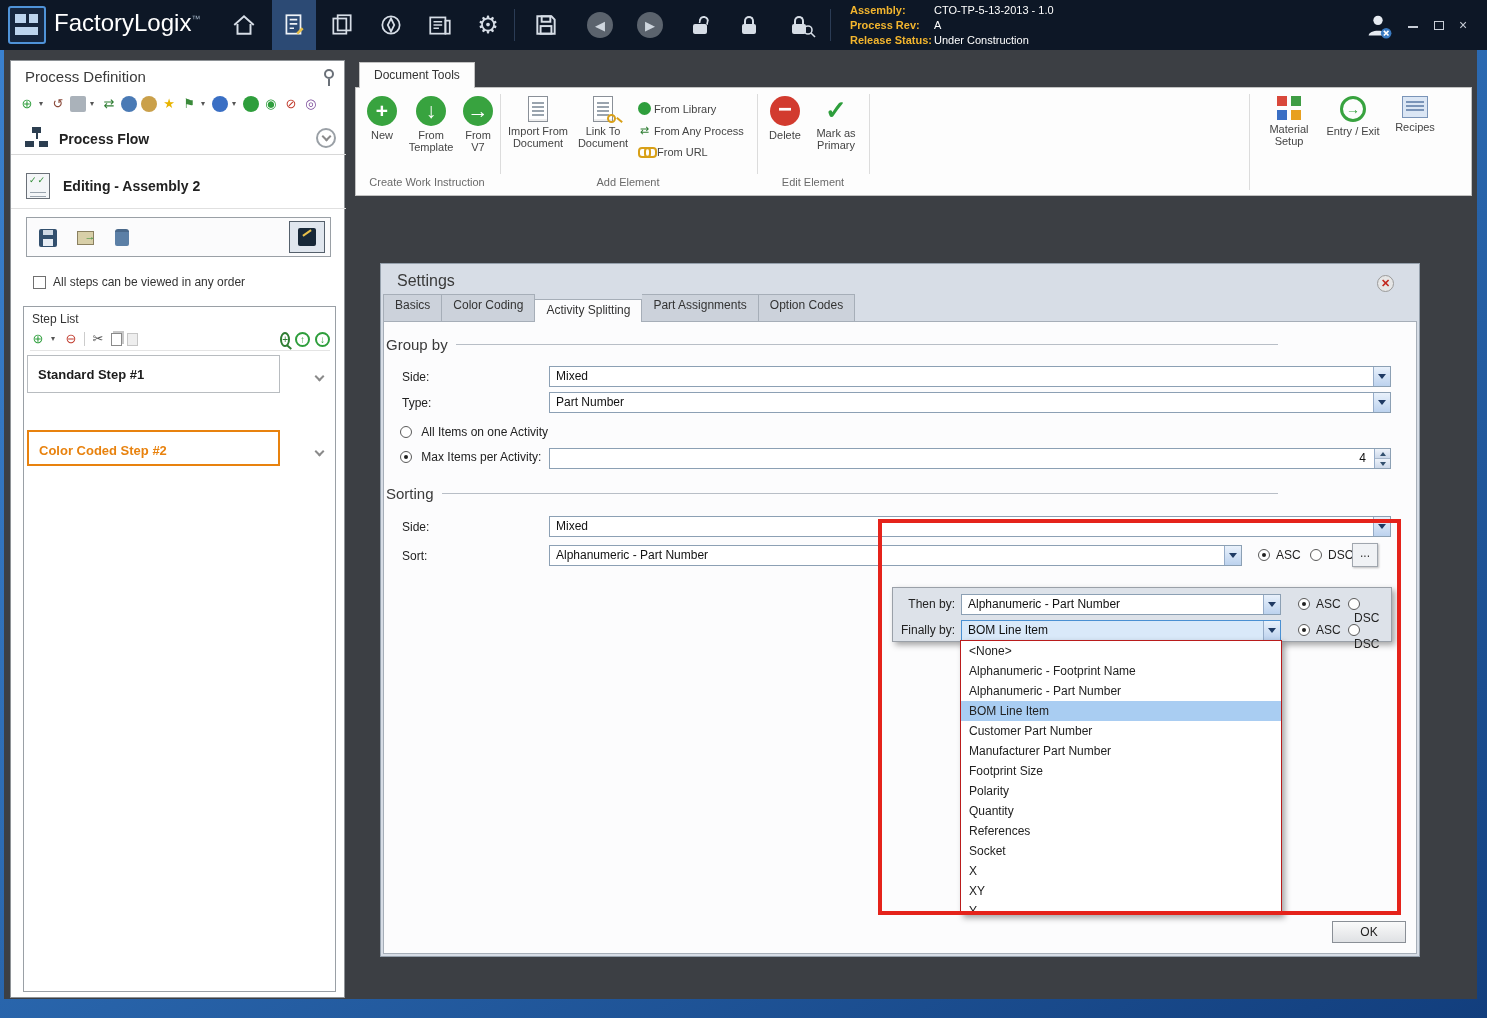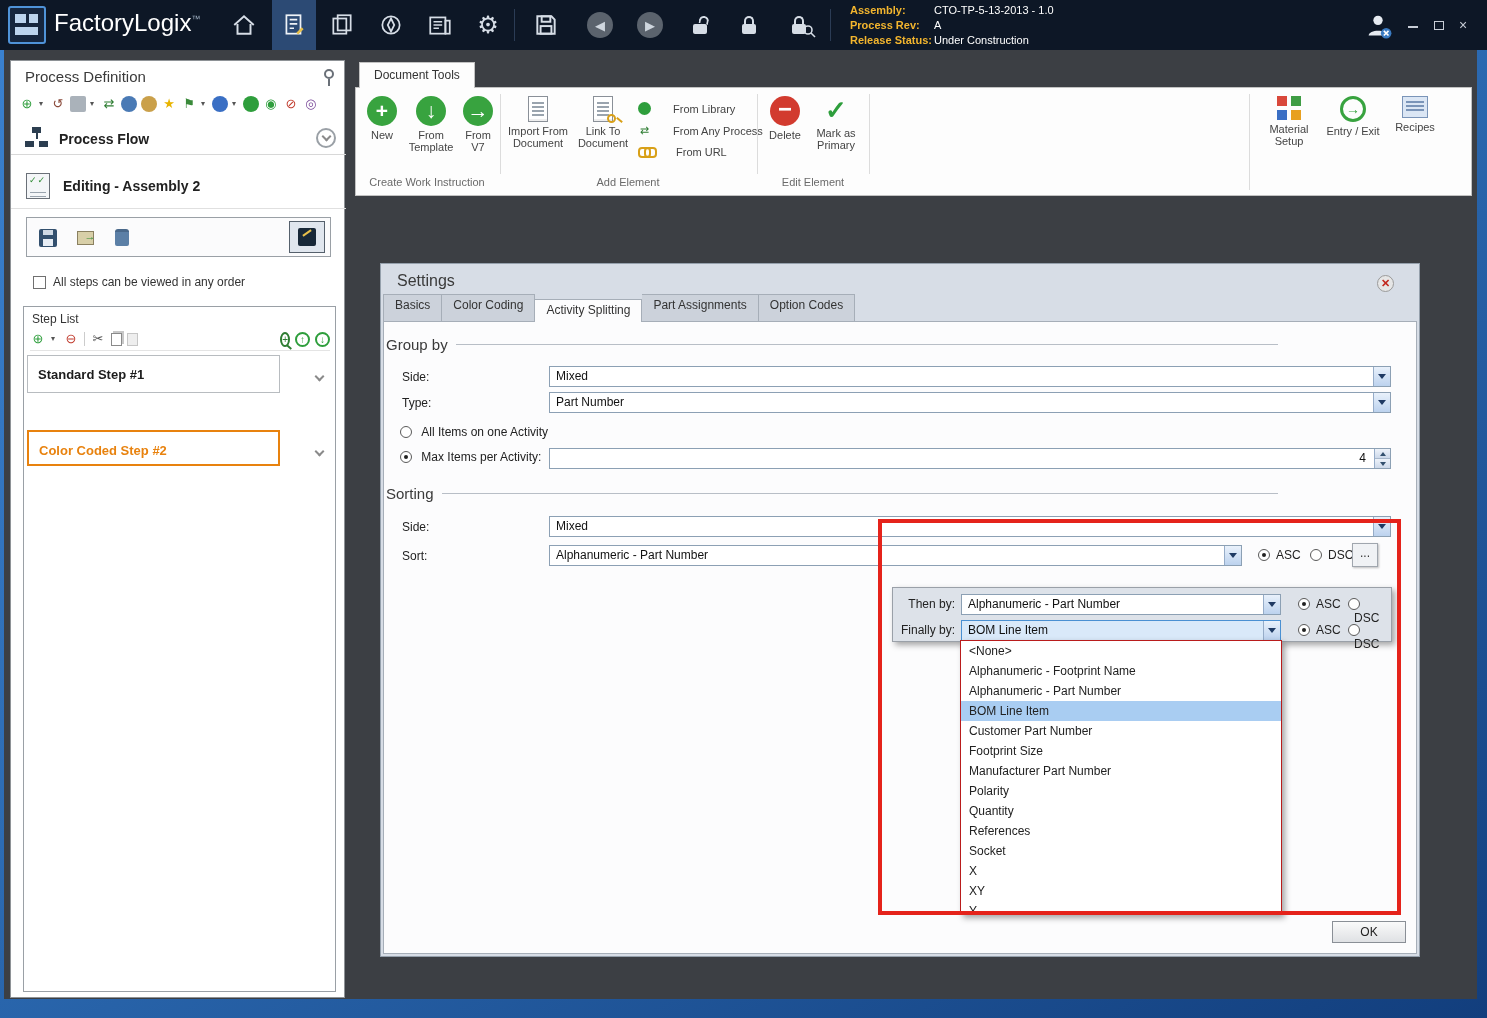--- a/index.html
+++ b/index.html
@@ -84,21 +84,21 @@
 .pin::after{content:"";position:absolute;left:2px;top:8px;width:2px;height:7px;background:#6a7078;}
 .mag{width:12px;height:12px;border:2px solid #2e7d32;border-radius:50%;position:relative;color:#2e7d32;font-size:10px;line-height:9px;text-align:center;}
 .mag::after{content:"";position:absolute;right:-4px;bottom:-3px;width:6px;height:2px;background:#2e7d32;transform:rotate(40deg);}
 
 
 .ribbon{position:absolute;left:355px;top:62px;width:1117px;height:134px;z-index:5;}
 .rib-tab{position:absolute;left:4px;top:0;height:26px;padding:0 14px;background:#fdfdfd;border:1px solid #c2c2c2;border-bottom:none;font-size:12px;color:#333;line-height:25px;z-index:2;}
 .rib-body{position:absolute;left:0;top:25px;width:1117px;height:109px;background:#fdfdfd;border:1px solid #c2c2c2;}
 .rib-item{position:absolute;top:8px;display:flex;flex-direction:column;align-items:center;gap:3px;font-size:11px;color:#444;text-align:center;line-height:12px;}
 .rib-ico{width:30px;height:30px;border-radius:50%;color:#fff;font-size:21px;line-height:29px;text-align:center;font-weight:bold;}
-.rib-small{position:absolute;display:flex;align-items:center;gap:22px;font-size:11px;color:#444;white-space:nowrap;}
+.rib-small{position:absolute;display:flex;align-items:center;gap:3px;font-size:11px;color:#444;white-space:nowrap;}
 .rib-glabel{position:absolute;top:88px;font-size:11px;color:#6a6a6a;text-align:center;}
 .rib-vsep{position:absolute;top:6px;width:1px;height:80px;background:#dcdcdc;}
 .chainlink{width:16px;height:10px;position:relative;}
 .chainlink::before,.chainlink::after{content:"";position:absolute;width:9px;height:7px;border:2px solid #d8a018;border-radius:4px;}
 .chainlink::after{left:6px;}
 .matgrid{width:24px;height:24px;position:relative;}
 .matgrid i{position:absolute;width:10px;height:10px;}
 .ring{width:26px;height:26px;border:3px solid #38a33f;border-radius:50%;color:#38a33f;font-size:14px;font-weight:bold;line-height:20px;text-align:center;}
 .recipebox{width:26px;height:22px;background:#dbe6f4;border:1px solid #7a94b8;position:relative;}
 .recipebox::before{content:"";position:absolute;left:3px;top:4px;width:18px;height:1.5px;background:#7a94b8;box-shadow:0 4px 0 #7a94b8,0 8px 0 #7a94b8;}
@@ -509,22 +509,22 @@
         <span class="radio"></span><span class="rlabel">DSC</span>
       </div>
     </div>
 
     <div class="dd-list">
         <div class="dd-item">&lt;None&gt;</div>
         <div class="dd-item">Alphanumeric - Footprint Name</div>
         <div class="dd-item">Alphanumeric - Part Number</div>
         <div class="dd-item selected">BOM Line Item</div>
         <div class="dd-item">Customer Part Number</div>
+        <div class="dd-item">Manufacturer Part Number</div>
         <div class="dd-item">Footprint Size</div>
-        <div class="dd-item">Manufacturer Part Number</div>
         <div class="dd-item">Polarity</div>
         <div class="dd-item">Quantity</div>
         <div class="dd-item">References</div>
         <div class="dd-item">Socket</div>
         <div class="dd-item">X</div>
         <div class="dd-item">XY</div>
         <div class="dd-item">Y</div>
       </div>
 
     <div class="ok-btn">OK</div>

